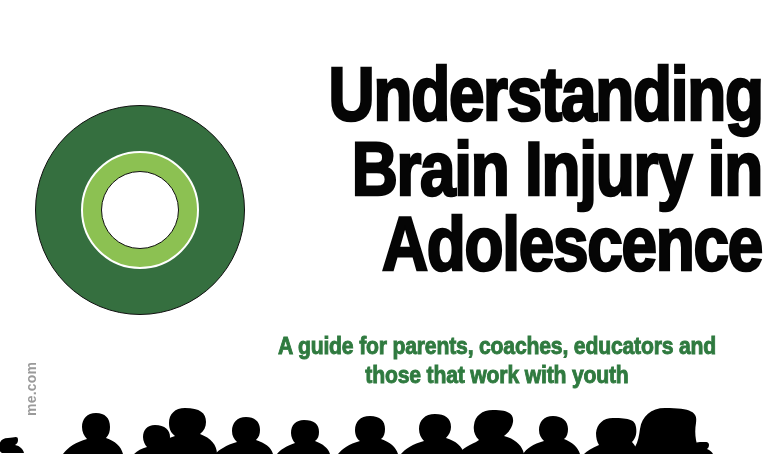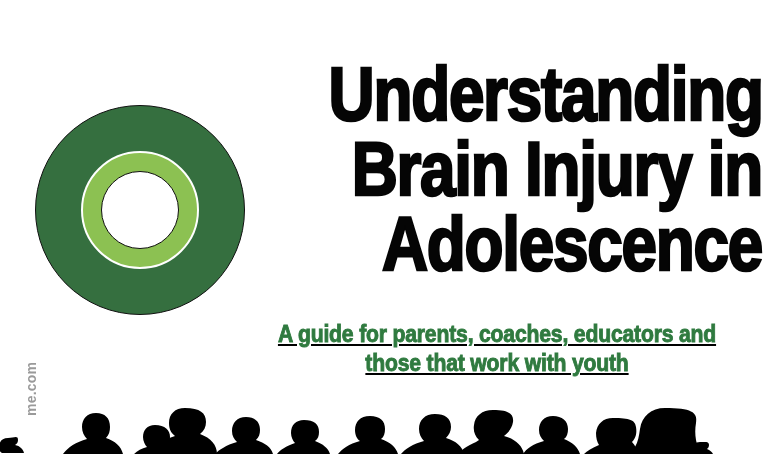--- a/index.html
+++ b/index.html
@@ -84,24 +84,23 @@
     paint-order: stroke fill;
   }
   .title-line.l1 { font-size: 76px; }
   .title-line.l2 { font-size: 76px; }
   .title-line.l3 { font-size: 76px; }
 
   
   .subtitle-block {
     position: absolute;
     left: 246px;
-    top: 320px;
+    top: 332px;
     width: 502px;
     text-align: center;
-    text-decoration: underline;
   }
   .subtitle-line {
     display: block;
     color: #2f7a3f;
     font-family: "Liberation Sans Narrow", "Liberation Sans", "DejaVu Sans Condensed", sans-serif;
     font-weight: 700;
     font-size: 23px;
     line-height: 1.28;
     letter-spacing: -0.2px;
     white-space: nowrap;

